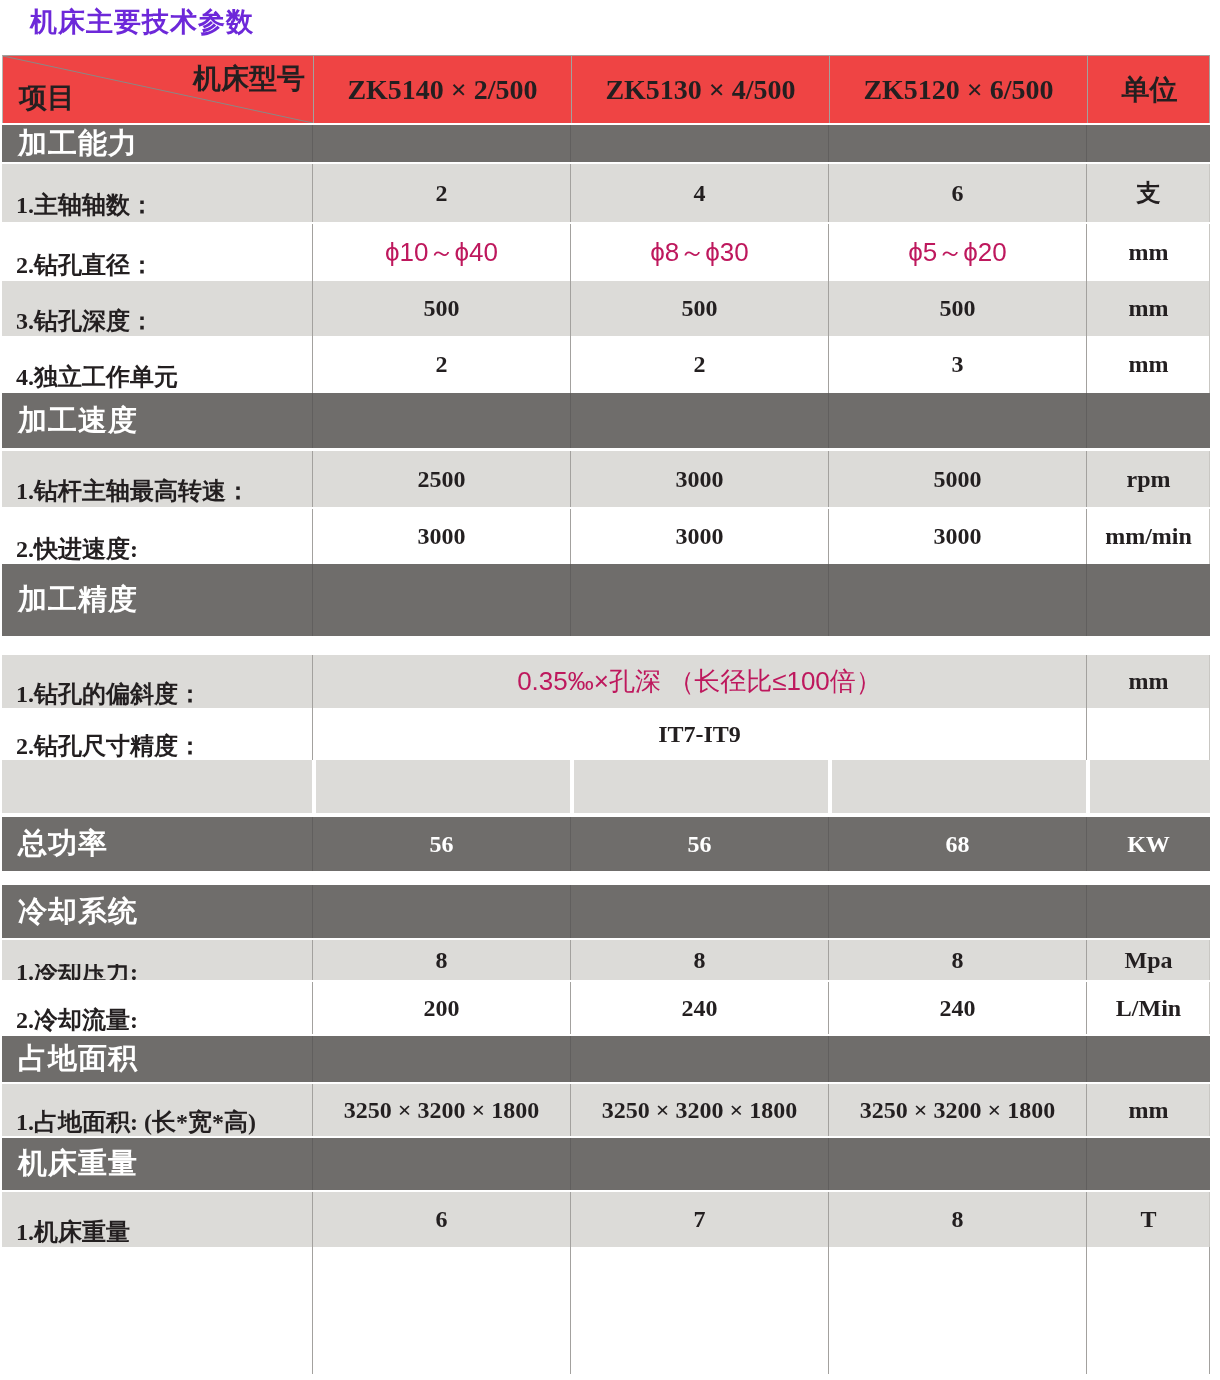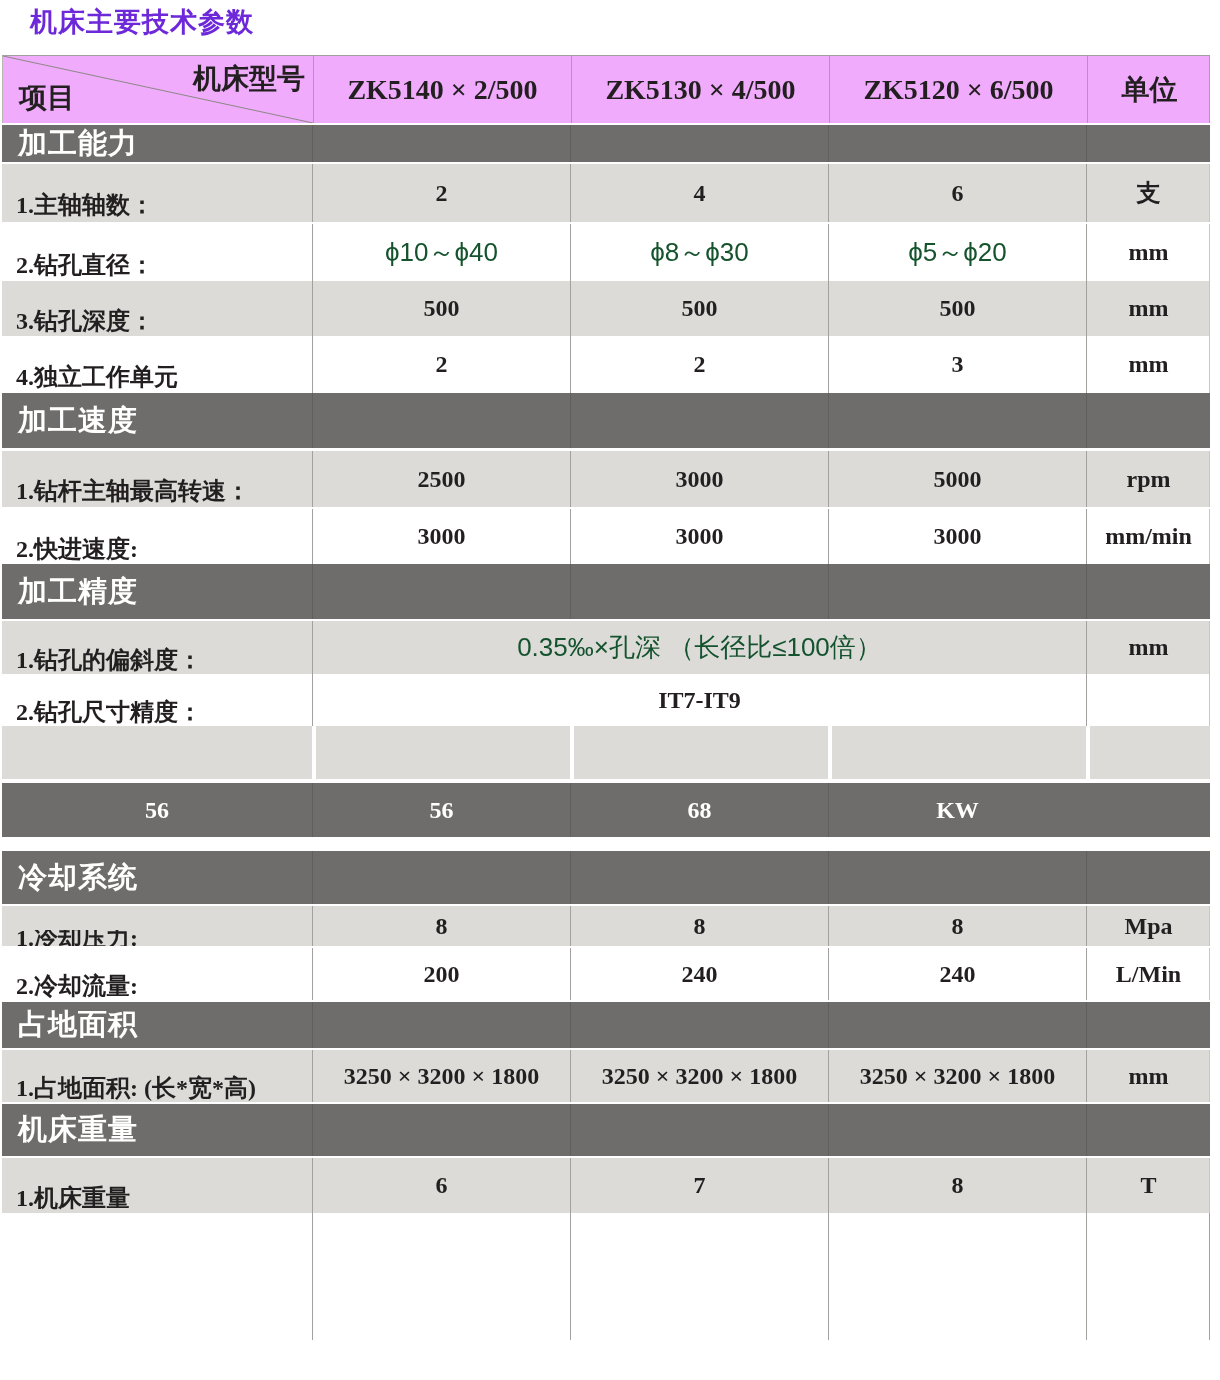--- a/index.html
+++ b/index.html
@@ -29,36 +29,36 @@
   
   .gray{background:#dcdbd8;}
   .white{background:#ffffff;}
   .band{background:#6f6d6b;color:#ffffff;}
   
   .header-row .cell + .cell,
   .light .cell + .cell{border-left:1px solid #a3a19e;}
   .band .cell + .cell{border-left:1px solid rgba(0,0,0,0.12);}
   .spacer-row .cell + .cell{border-left:4px solid #ffffff;}
   .header-row{
-    background:#f0abfc;height:68px;margin-bottom:2px;
+    background:#ef4444;height:68px;margin-bottom:2px;
     border-top:1px solid #a3a19e;border-left:1px solid #b9b7b3;border-right:1px solid #a3a19e;
   }
   .light{border-right:1px solid #c9c7c3;}
   
   .label,.val,.unit{font-weight:bold;font-size:24px;}
   .model-h,.unit-h{font-weight:bold;font-size:28px;}
   .band-label{
     font-family:"Liberation Sans", sans-serif;
     font-weight:bold;font-size:29px;letter-spacing:1px;
     justify-content:flex-start;padding-left:16px;
   }
   .band .val,.band .unit{color:#ffffff;text-align:right;}
   .sans{
     font-family:"Liberation Sans", sans-serif;
-    font-weight:normal;font-size:26px;color:#14532d;
+    font-weight:normal;font-size:26px;color:#be185d;
   }
   
   .corner{position:relative;}
   .corner svg{position:absolute;left:0;top:0;width:100%;height:100%;}
   .corner-top{
     position:absolute;right:8px;top:4px;
     font-weight:bold;font-size:28px;
   }
   .corner-bottom{
     position:absolute;left:16px;bottom:6px;
@@ -146,21 +146,21 @@
   </div>
 
   <div class="row light white" style="height:55px;">
     <div class="cell label">2.快进速度:</div>
     <div class="cell val">3000</div>
     <div class="cell val">3000</div>
     <div class="cell val">3000</div>
     <div class="cell unit">mm/min</div>
   </div>
 
-  <div class="row band" style="height:55px;margin-bottom:2px;">
+  <div class="row band" style="height:72px;margin-bottom:19px;">
     <div class="cell band-label">加工精度</div>
     <div class="cell"></div>
       <div class="cell"></div>
       <div class="cell"></div>
       <div class="cell"></div>
   </div>
 
   <div class="row merged-row light gray" style="height:53px;">
     <div class="cell label">1.钻孔的偏斜度：</div>
     <div class="cell val sans">0.35‰×孔深 （长径比≤100倍）</div>
@@ -175,20 +175,21 @@
 
   <div class="row gray spacer-row" style="height:53px;margin-bottom:4px;">
     <div class="cell"></div>
       <div class="cell"></div>
       <div class="cell"></div>
       <div class="cell"></div>
       <div class="cell"></div>
   </div>
 
   <div class="row band" style="height:54px;margin-bottom:14px;">
+    <div class="cell band-label">总功率</div>
     <div class="cell val">56</div>
     <div class="cell val">56</div>
     <div class="cell val">68</div>
     <div class="cell unit">KW</div>
   </div>
 
   <div class="row band" style="height:53px;margin-bottom:2px;">
     <div class="cell band-label">冷却系统</div>
     <div class="cell"></div>
       <div class="cell"></div>

